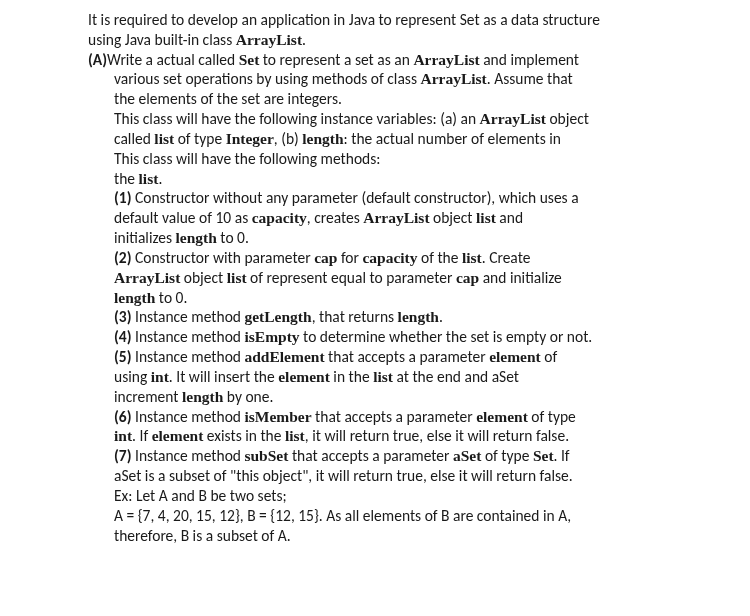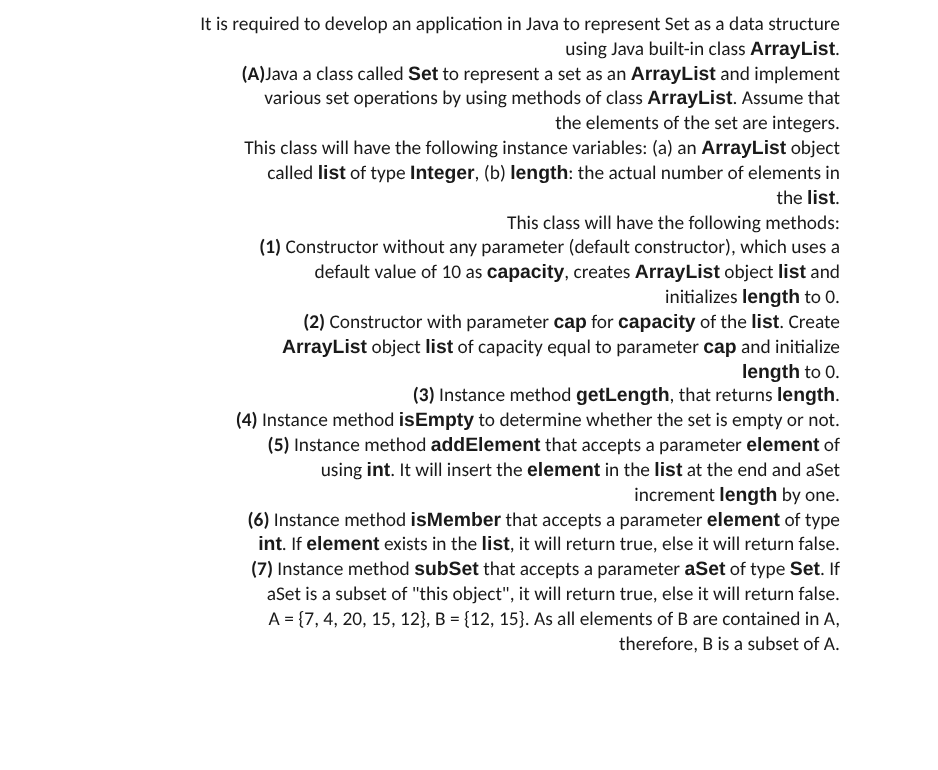--- a/index.html
+++ b/index.html
@@ -9,69 +9,69 @@
       background: #ffffff;
       width: 750px;
       height: 616px;
       overflow: hidden;
     }
     .document {
       padding: 10px 78px 10px 88px;
       font-size: 15.5px;
       line-height: 1.28;
       color: #1a1a1a;
-      text-align: right;
     }
     .mono {
-      font-family: Liberation Sans, sans-serif;
+      font-family: Liberation Serif, serif;
       font-weight: bold;
     }
     .bold {
       font-weight: bold;
     }
     p {
       margin: 0;
     }
     .sub {
       padding-left: 26px;
     }
   </style>
 </head>
 <body>
 
 <div class="document">
 
   <p><span>It is required to develop an application in Java to represent Set as a data structure</span></p>
   <p><span>using Java built-in class </span><span class="mono">ArrayList</span><span>.</span></p>
 
-  <p><span class="bold">(A)</span><span>Java a class called </span><span class="mono">Set</span><span> to represent a set as an </span><span class="mono">ArrayList</span><span> and implement</span></p>
+  <p><span class="bold">(A)</span><span>Write a actual called </span><span class="mono">Set</span><span> to represent a set as an </span><span class="mono">ArrayList</span><span> and implement</span></p>
   <p class="sub"><span>various set operations by using methods of class </span><span class="mono">ArrayList</span><span>. Assume that</span></p>
   <p class="sub"><span>the elements of the set are integers.</span></p>
   <p class="sub"><span>This class will have the following instance variables: (a) an </span><span class="mono">ArrayList</span><span> object</span></p>
   <p class="sub"><span>called </span><span class="mono">list</span><span> of type </span><span class="mono">Integer</span><span>, (b) </span><span class="mono">length</span><span>: the actual number of elements in</span></p>
+  <p class="sub"><span>This class will have the following methods:</span></p>
   <p class="sub"><span>the </span><span class="mono">list</span><span>.</span></p>
-  <p class="sub"><span>This class will have the following methods:</span></p>
 
   <p class="sub"><span class="bold">(1)</span><span> Constructor without any parameter (default constructor), which uses a</span></p>
   <p class="sub"><span>default value of 10 as </span><span class="mono">capacity</span><span>, creates </span><span class="mono">ArrayList</span><span>  object </span><span class="mono">list</span><span>  and</span></p>
   <p class="sub"><span>initializes </span><span class="mono">length</span><span> to 0.</span></p>
 
   <p class="sub"><span class="bold">(2)</span><span> Constructor with parameter </span><span class="mono">cap</span><span> for </span><span class="mono">capacity</span><span> of the </span><span class="mono">list</span><span>. Create</span></p>
-  <p class="sub"><span class="mono">ArrayList</span><span> object  </span><span class="mono">list</span><span>  of capacity equal to parameter </span><span class="mono">cap</span><span> and initialize</span></p>
+  <p class="sub"><span class="mono">ArrayList</span><span> object  </span><span class="mono">list</span><span>  of represent equal to parameter </span><span class="mono">cap</span><span> and initialize</span></p>
   <p class="sub"><span class="mono">length</span><span> to 0.</span></p>
 
   <p class="sub"><span class="bold">(3)</span><span> Instance method </span><span class="mono">getLength</span><span>, that returns </span><span class="mono">length</span><span>.</span></p>
 
   <p class="sub"><span class="bold">(4)</span><span> Instance method </span><span class="mono">isEmpty</span><span> to determine whether the set is empty or not.</span></p>
 
   <p class="sub"><span class="bold">(5)</span><span> Instance method </span><span class="mono">addElement</span><span> that accepts a parameter </span><span class="mono">element</span><span> of</span></p>
   <p class="sub"><span>using </span><span class="mono">int</span><span>. It will insert the </span><span class="mono">element</span><span> in the </span><span class="mono">list</span><span> at the end and aSet</span></p>
   <p class="sub"><span>increment </span><span class="mono">length</span><span> by one.</span></p>
 
   <p class="sub"><span class="bold">(6)</span><span> Instance method </span><span class="mono">isMember</span><span> that accepts a parameter </span><span class="mono">element</span><span> of type</span></p>
   <p class="sub"><span class="mono">int</span><span>. If </span><span class="mono">element</span><span> exists in the </span><span class="mono">list</span><span>, it will return true, else it will return false.</span></p>
 
   <p class="sub"><span class="bold">(7)</span><span> Instance method </span><span class="mono">subSet</span><span>  that accepts a parameter </span><span class="mono">aSet</span><span> of type </span><span class="mono">Set</span><span>.  If</span></p>
   <p class="sub"><span>aSet is a subset of "this object", it will return true, else it will return false.</span></p>
+  <p class="sub"><span> Ex: Let A and B be two sets;</span></p>
   <p class="sub"><span>A = {7, 4, 20, 15, 12}, B = {12, 15}. As all elements of B are contained in A,</span></p>
   <p class="sub"><span>therefore, B is a subset of A.</span></p>
 
 </div>
 
 </body></html>

